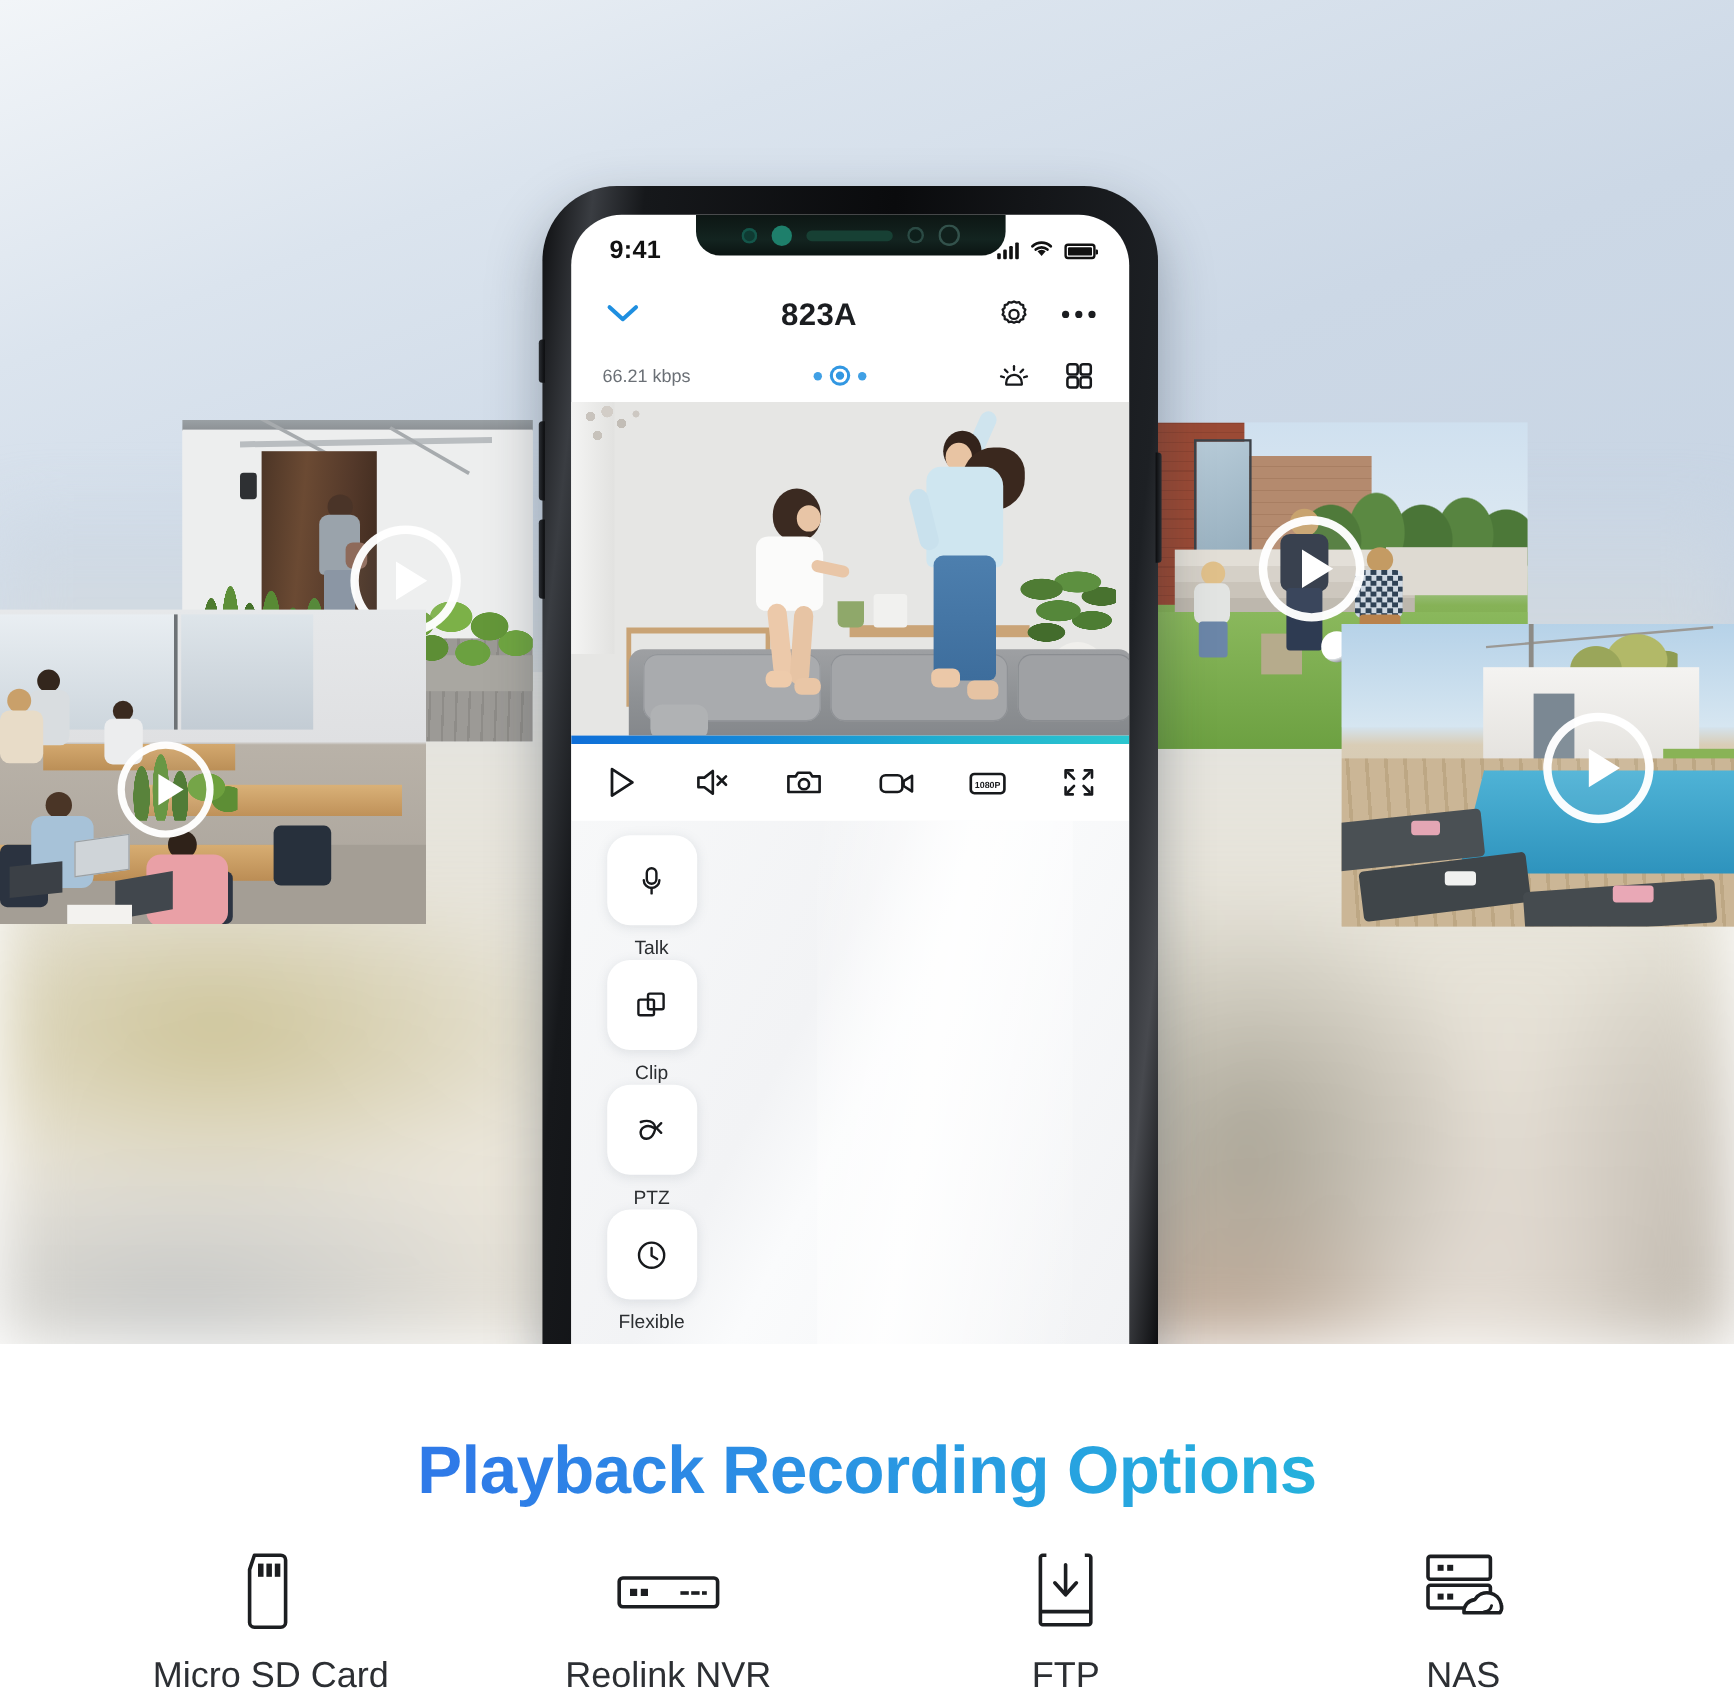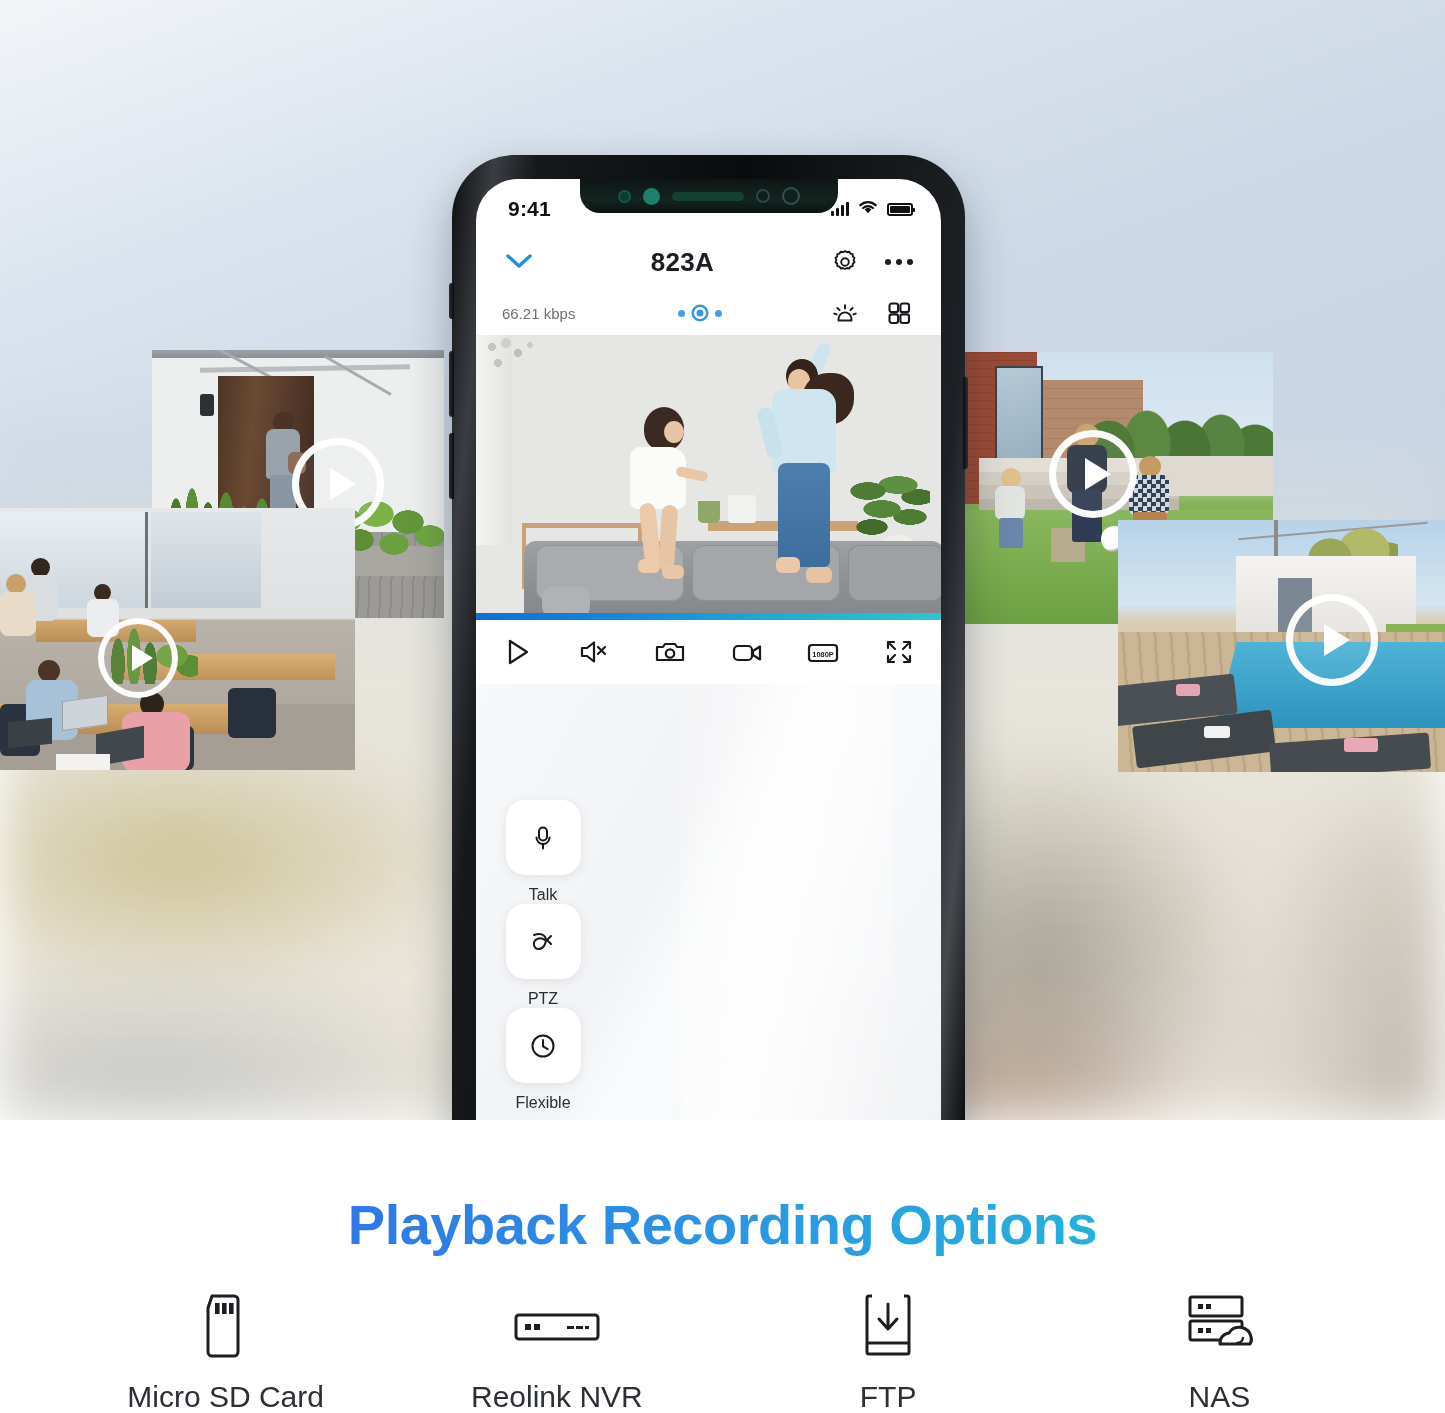--- a/index.html
+++ b/index.html
@@ -758,20 +758,29 @@
                 <path d="M15 5.5 a4 4 0 0 1 4 4 v5 a4 4 0 0 1-8 0 v-5 a4 4 0 0 1 4-4 z" stroke="#17191c" stroke-width="2" fill="none"></path>
                 <path d="M8.5 15.5 a6.5 6.5 0 0 0 13 0" stroke="#17191c" stroke-width="2" fill="none" stroke-linecap="round"></path>
                 <line x1="15" y1="22" x2="15" y2="26.5" stroke="#17191c" stroke-width="2" stroke-linecap="round"></line>
               </svg>
             </span>
             <span class="lbl">Talk</span>
           </div>
           <div class="action">
             <span class="sq">
               <svg width="32" height="32" viewBox="0 0 32 32">
+                <rect x="5" y="11" width="13" height="13" rx="1.5" stroke="#17191c" stroke-width="2" fill="none"></rect>
+                <rect x="13" y="6" width="13" height="13" rx="1.5" stroke="#17191c" stroke-width="2" fill="none"></rect>
+              </svg>
+            </span>
+            <span class="lbl">Clip</span>
+          </div>
+          <div class="action">
+            <span class="sq">
+              <svg width="32" height="32" viewBox="0 0 32 32">
                 <path d="M7 9 c9-3 14 2 11 9 -3 7-10 6-11 1 -1-5 5-9 11-5" stroke="#17191c" stroke-width="2" fill="none" stroke-linecap="round"></path>
                 <path d="M24 10 l-4 4 4 4" stroke="#17191c" stroke-width="2" fill="none" stroke-linecap="round" stroke-linejoin="round"></path>
               </svg>
             </span>
             <span class="lbl">PTZ</span>
           </div>
           <div class="action">
             <span class="sq">
               <svg width="32" height="32" viewBox="0 0 32 32">
                 <circle cx="16" cy="16" r="10.5" stroke="#17191c" stroke-width="2" fill="none"></circle>

